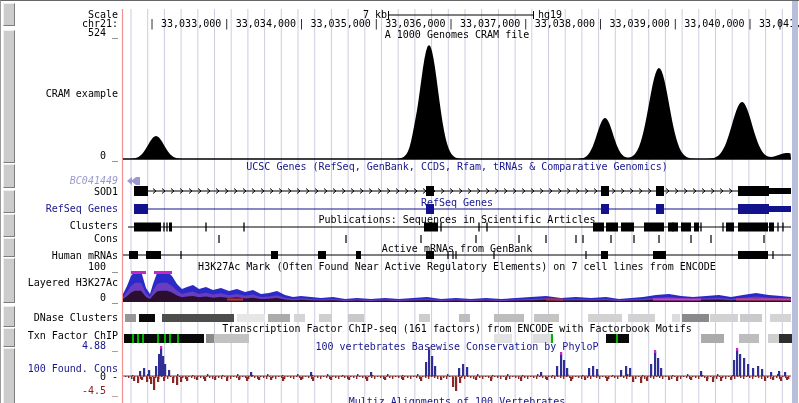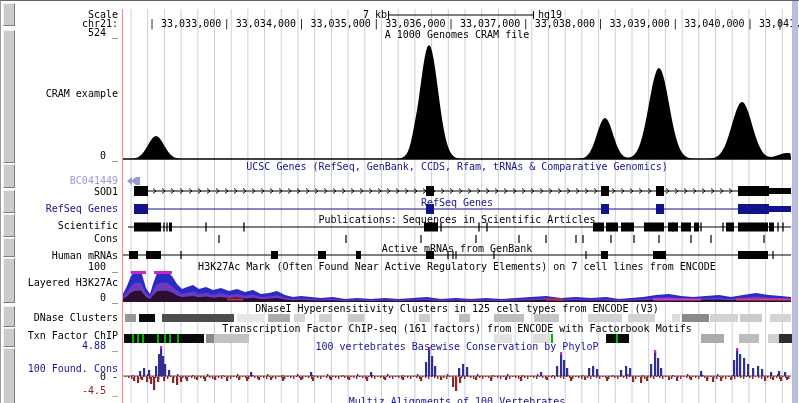--- a/index.html
+++ b/index.html
@@ -6,21 +6,21 @@
   .browser{
     position:relative; width:799px; height:403px; overflow:hidden;
     background:#fff; box-sizing:border-box;
     border-top:1px solid #666; border-left:1px solid #999;
     font-family:"DejaVu Sans Mono", monospace; font-size:10px; color:#000;
   }
   svg{position:absolute; left:0; top:0;}
   .lab{position:absolute; right:681px; white-space:nowrap; line-height:9px;}
   .ct{position:absolute; left:122px; width:668px; text-align:center; white-space:nowrap; line-height:9px;}
   .navy{color:#16168c;text-align:center;}
-  .lav{color:#9a9ad0;}
+  .lav{color:#9a9ad0;font-style:italic;}
   .dred{color:#8b2020;}
   .rultxt{position:absolute; white-space:nowrap; line-height:9px;}
   .handle{position:absolute; left:2px; width:12px; background:#cccccc;
     border:1px solid; border-color:#efefef #7d7d7d #7d7d7d #efefef; box-sizing:border-box;}
   .strip{position:absolute; top:0; height:403px; background:#b8bedc;}
 </style>
 </head>
 <body>
 
 <div class="browser">
@@ -676,21 +676,21 @@
     </div>
 
   <span class="lab" style="top:9px">Scale</span>
   <span class="lab" style="top:18px">chr21:</span>
   <span class="lab" style="top:27px">524 _</span>
   <span class="lab" style="top:88px">CRAM example</span>
   <span class="lab" style="top:150px">0 _</span>
   <span class="lab lav" style="top:175px">BC041449</span>
   <span class="lab" style="top:186px">SOD1</span>
   <span class="lab navy" style="top:203px">RefSeq Genes</span>
-  <span class="lab" style="top:220px">Scientific</span>
+  <span class="lab" style="top:220px">Clusters</span>
   <span class="lab" style="top:233px">Cons</span>
   <span class="lab" style="top:250px">Human mRNAs</span>
   <span class="lab" style="top:261px">100 _</span>
   <span class="lab" style="top:277px">Layered H3K27Ac</span>
   <span class="lab" style="top:292px">0 _</span>
   <span class="lab" style="top:312px">DNase Clusters</span>
   <span class="lab" style="top:330px">Txn Factor ChIP</span>
   <span class="lab navy" style="top:340px">4.88 _</span>
   <span class="lab navy" style="top:363px">100 Found. Cons</span>
   <span class="lab" style="top:371px">0 -</span>
@@ -710,19 +710,18 @@
       <span class="rultxt" style="top: 18px; left: 746px;">| 33,041,000</span>
       <span class="rultxt" style="top: 18px; left: 776px;">|</span>
     </div>
 
   <span class="ct" style="top:29px">A 1000 Genomes CRAM file</span>
   <span class="ct navy" style="top:161px">UCSC Genes (RefSeq, GenBank, CCDS, Rfam, tRNAs &amp; Comparative Genomics)</span>
   <span class="ct navy" style="top:197px">RefSeq Genes</span>
   <span class="ct" style="top:214px">Publications: Sequences in Scientific Articles</span>
   <span class="ct" style="top:243px">Active mRNAs from GenBank</span>
   <span class="ct" style="top:261px">H3K27Ac Mark (Often Found Near Active Regulatory Elements) on 7 cell lines from ENCODE</span>
-  <span class="ct" style="top:303px">DNaseI Hypersensitivity Clusters in 125 cell types from ENCODE (V3)</span>
   <span class="ct" style="top:323px">Transcription Factor ChIP-seq (161 factors) from ENCODE with Factorbook Motifs</span>
   <span class="ct navy" style="top:341px">100 vertebrates Basewise Conservation by PhyloP</span>
   <span class="ct navy" style="top:396px">Multiz Alignments of 100 Vertebrates</span>
 
   <div class="strip" style="left:791px; width:6px;"></div>
 </div>
 
 </body></html>

